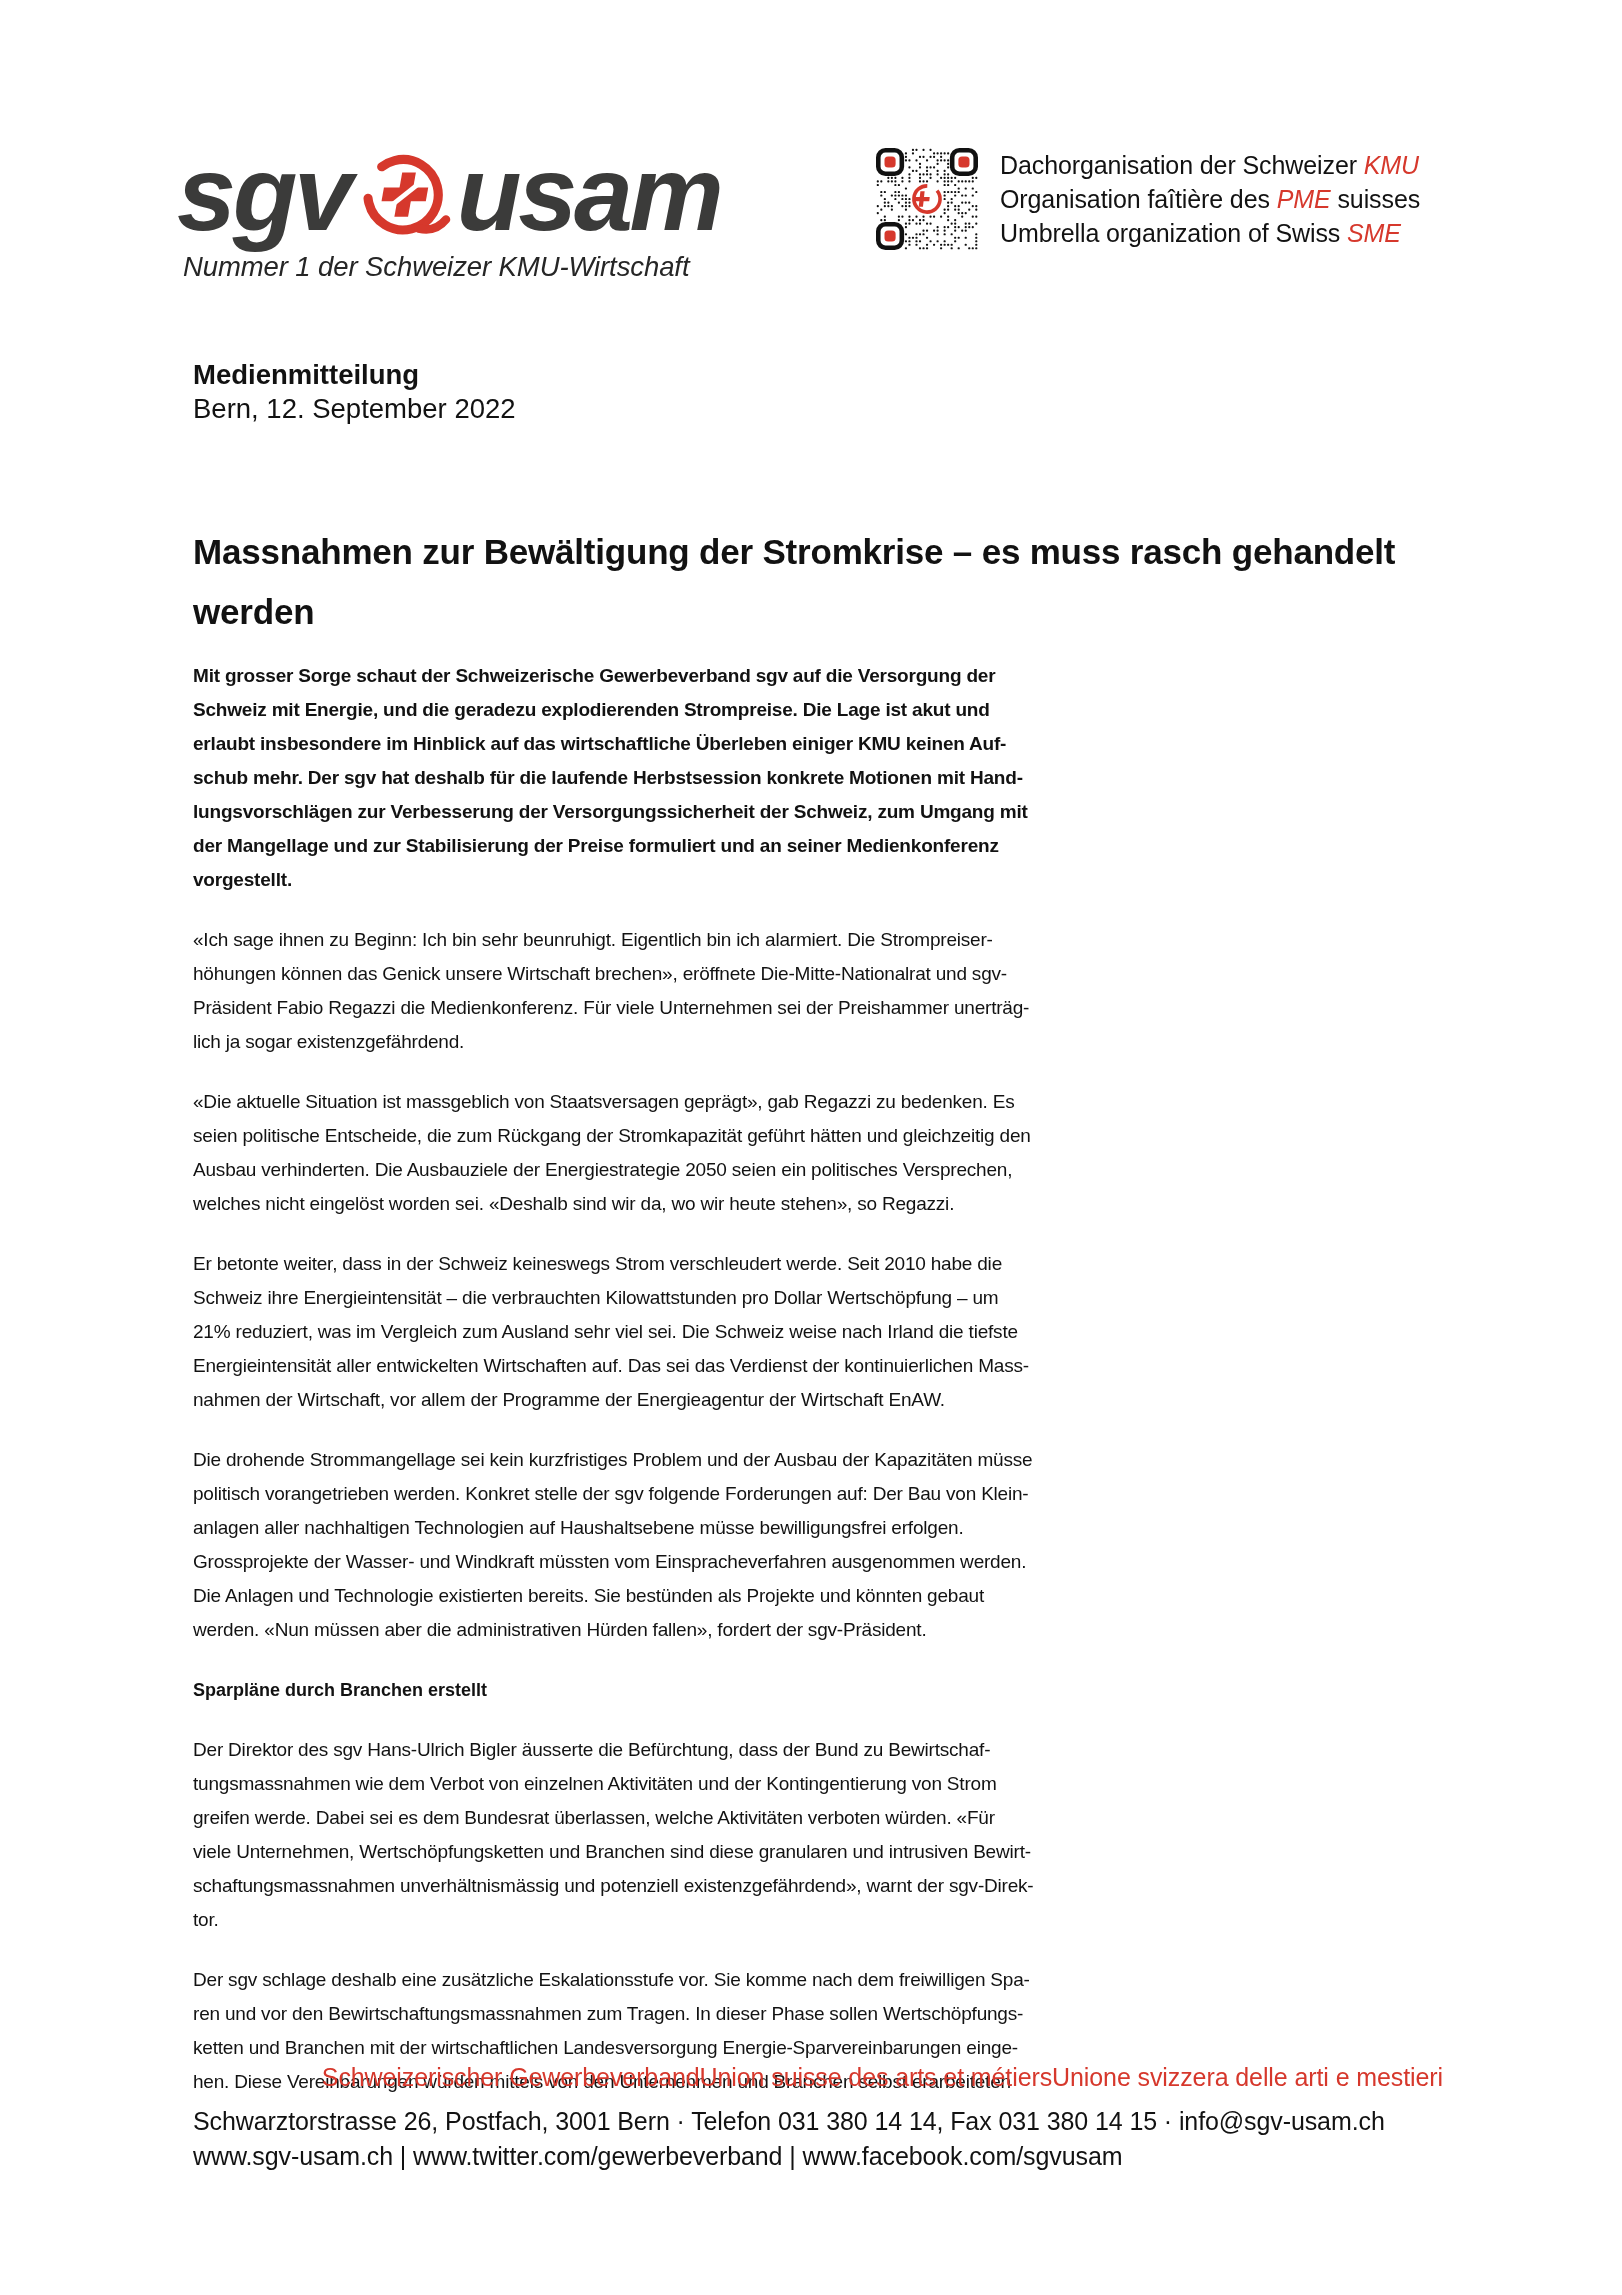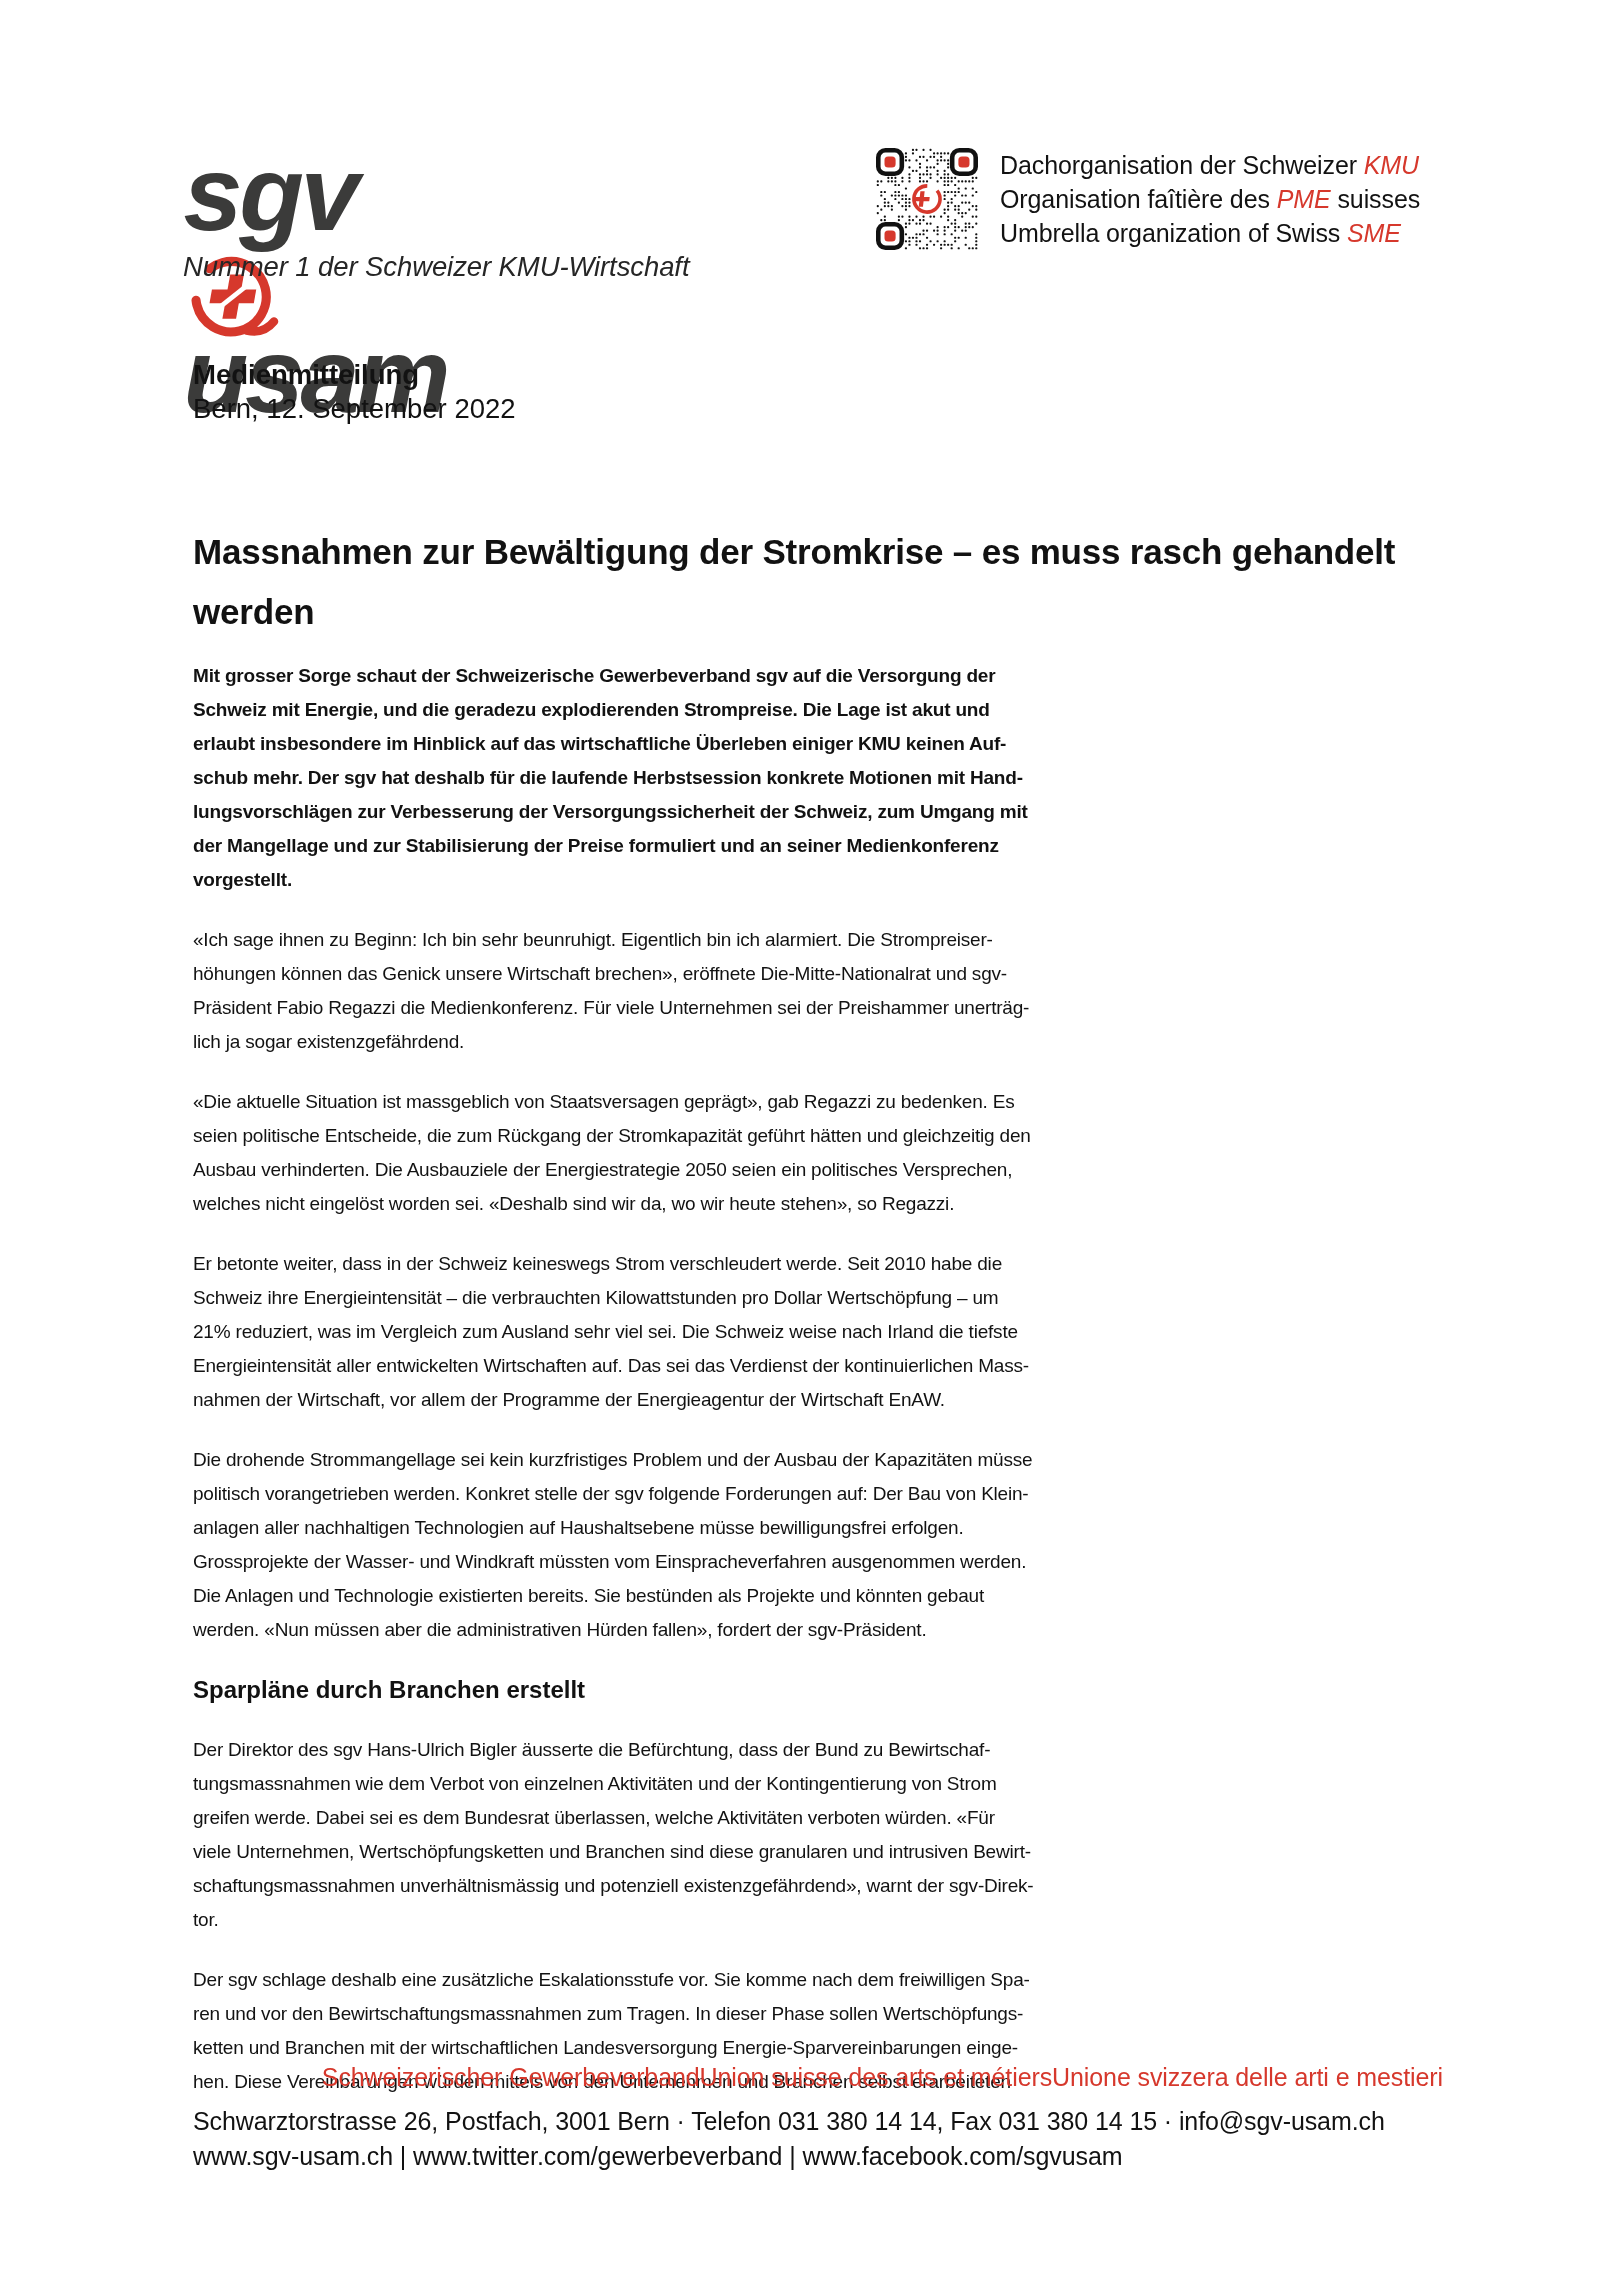--- a/index.html
+++ b/index.html
@@ -2,42 +2,42 @@
 <html lang="de" style="--red: #d6382c; --dark: #3b3b3a;font-size:10.5px"><head>
 <meta charset="utf-8">
 <style>
   :root{ --red:#d6382c; --dark:#3b3b3a; --ink:#121212; }
   *{ margin:0; padding:0; box-sizing:border-box; }
   html,body{ background:#ffffff; }
   body{ font-family:"Liberation Sans", sans-serif; color:var(--ink); }
   .page{ position:relative; width:1622px; height:2295px; background:#ffffff; overflow:hidden; }
 
   
-  .logo-row{ position:absolute; left:177px; top:140px; display:flex; align-items:baseline;flex-direction:column; }
+  .logo-row{ position:absolute; left:177px; top:140px; display:flex; align-items:baseline; }
   .logo-word{ font-style:italic; font-weight:600; font-size:106px; line-height:1;
               color:var(--dark); letter-spacing:-3.3px; }
   .logo-emblem{ width:98px; height:86px; margin:0 2.6px -10.5px 6.5px; position:relative; top:9.2px; }
   .tagline{ position:absolute; left:183px; top:251px; font-style:italic; font-size:27.5px;
             color:#262626; letter-spacing:-0.1px; }
 
   .qr-box{ position:absolute; left:876px; top:148px; width:102px; height:102px; }
   .head-right{ position:absolute; left:1000px; top:148px; font-size:25px; line-height:34px;
                color:var(--ink); letter-spacing:-0.1px; white-space:nowrap; }
   .head-right .accent{ color:var(--red);font-style:italic; }
 
   
   .content{ position:absolute; left:193px; top:330px; width:1283px;margin-top:28px; }
   .meta-kind{ font-weight:bold; font-size:27.5px; line-height:34px; }
   .meta-date{ font-size:27.5px; line-height:34px; }
   .doc-title{ margin-top:96px; font-weight:bold; font-size:35px; line-height:60px;
               white-space:pre; letter-spacing:-0.2px; }
   .para{ font-size:19px; line-height:34px; white-space:pre; letter-spacing:-0.2px; }
   .lead{ margin-top:17px; font-weight:bold; }
   .gap{ margin-top:26px; }
-  .subhead{ margin-top:26px; font-weight:bold; font-size:24px; line-height:34px; }
+  .subhead{ margin-top:26px; font-weight:bold; font-size:18px; line-height:34px; }
 
   
   .footer-orgs{ position:absolute; left:193px; top:2063px; width:1250px; display:flex;
                 justify-content:flex-end; font-size:25px; color:var(--red);
                 letter-spacing:-0.1px; }
   .footer-address{ position:absolute; left:193px; top:2107px; width:1250px; text-align:left;
                    font-size:25px; color:var(--ink); letter-spacing:-0.1px; }
   .footer-web{ position:absolute; left:193px; top:2142px; width:1250px; text-align:left;
                font-size:25px; color:var(--ink); letter-spacing:-0.1px; }
 </style>

